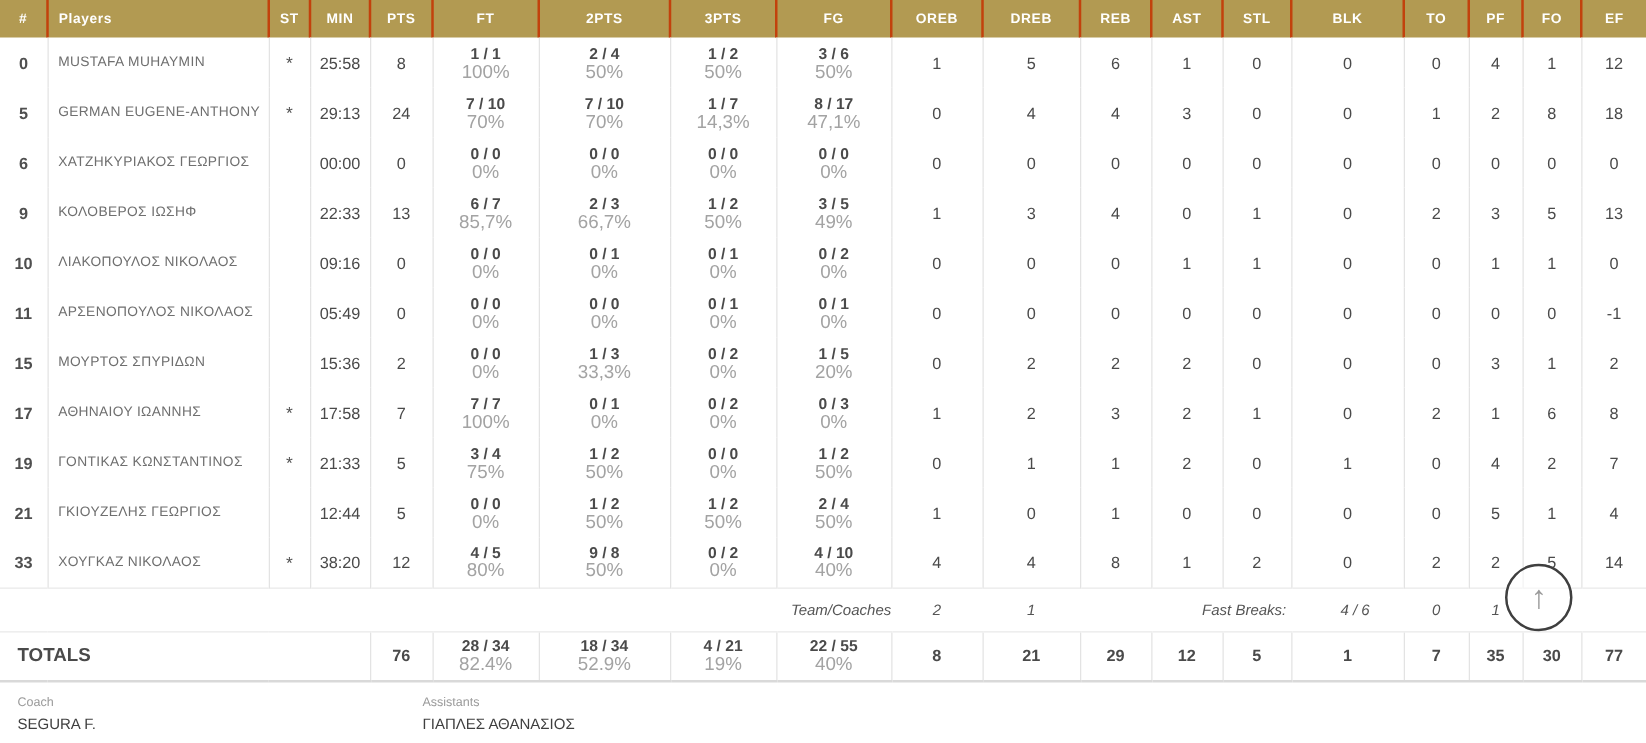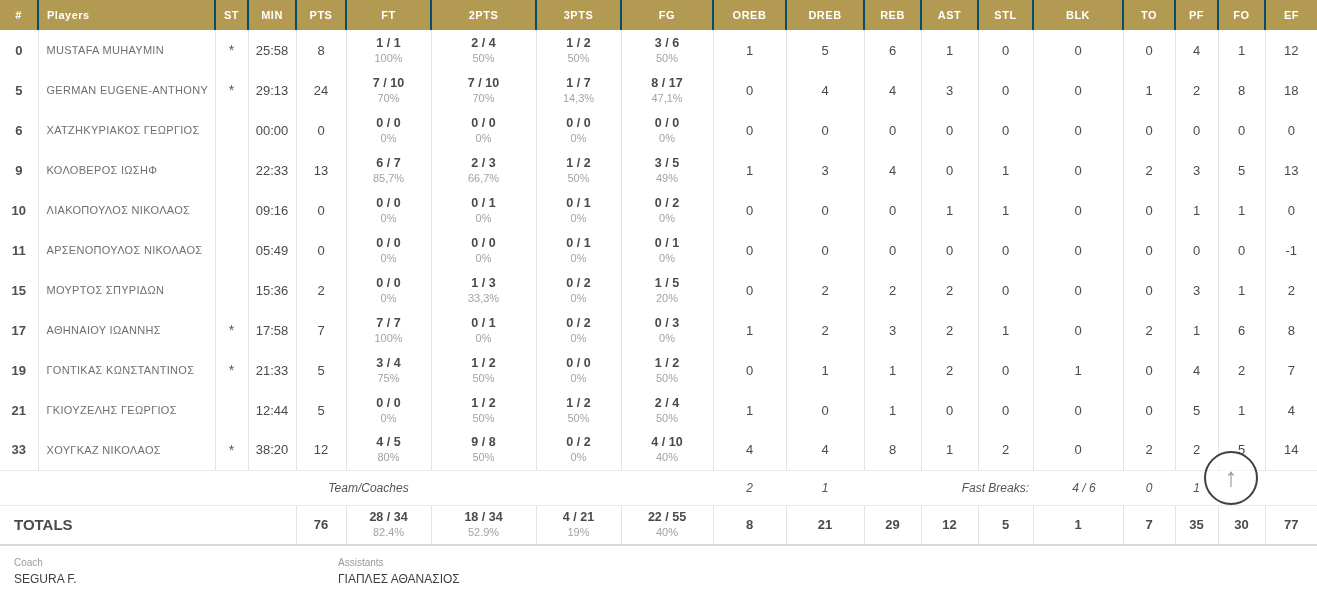--- a/index.html
+++ b/index.html
@@ -10,44 +10,44 @@
     font-family:"Liberation Sans", sans-serif;
     -webkit-font-smoothing:antialiased;
   }
   table.box { border-collapse:collapse; table-layout:fixed; width:1317px; }
 
   
   thead th {
     background:#b29a52; color:#ffffff;
     font-size:11px; font-weight:bold; letter-spacing:.5px;
     height:30px; padding:0; text-align:center; vertical-align:middle;
-    border-left:2px solid #0c4a6e;
+    border-left:2px solid #c2410c;
   }
   thead th:first-child { border-left:none; }
   thead th.col-name { text-align:left; padding-left:8px; }
 
   
   tbody td {
     border-left:1px solid #e3e3e3;
     text-align:center; vertical-align:middle;
     color:#4a4a4a; font-size:13px; padding:0;
   }
   tbody td:first-child { border-left:none; }
   tr.player-row td { height:40px; }
 
   td.c-num  { font-weight:bold; color:#4f4f4f; }
   td.c-name { text-align:left; padding-left:8px; font-size:11px; color:#6f6f6f; letter-spacing:.3px; }
   td.c-st   { font-size:14px; color:#555; }
   td.c-shot .frac { font-size:12.5px; font-weight:bold; color:#4a4a4a; line-height:15px; }
-  td.c-shot .pct  { font-size:11px; color:#a3a3a3; line-height:14px; }
+  td.c-shot .pct  { font-size:15px; color:#a3a3a3; line-height:14px; }
 
   
   tr.team-row td { height:35px; border-left:none; border-top:1px solid #e9e9e9;
                    font-style:italic; font-size:12px; color:#555; }
-  td.c-team-label { text-align:center; padding-left:24px;margin-left:48px; }
+  td.c-team-label { text-align:right; padding-left:24px;margin-left:48px; }
   td.c-fb-label  { text-align:right; padding-right:4px; }
   td.c-fb-val    { text-align:center; padding-left:12px; }
 
   
   tr.totals-row td { height:40px; border-top:1px solid #e9e9e9; border-bottom:2px solid #d9d9d9; }
   td.c-totals-label { text-align:left; padding-left:14px; font-weight:bold; font-size:15px; color:#4a4a4a; }
   tr.totals-row td.c-pts { font-weight:bold; }
   tr.totals-row td.c-stat { font-weight:bold; }
 
   

